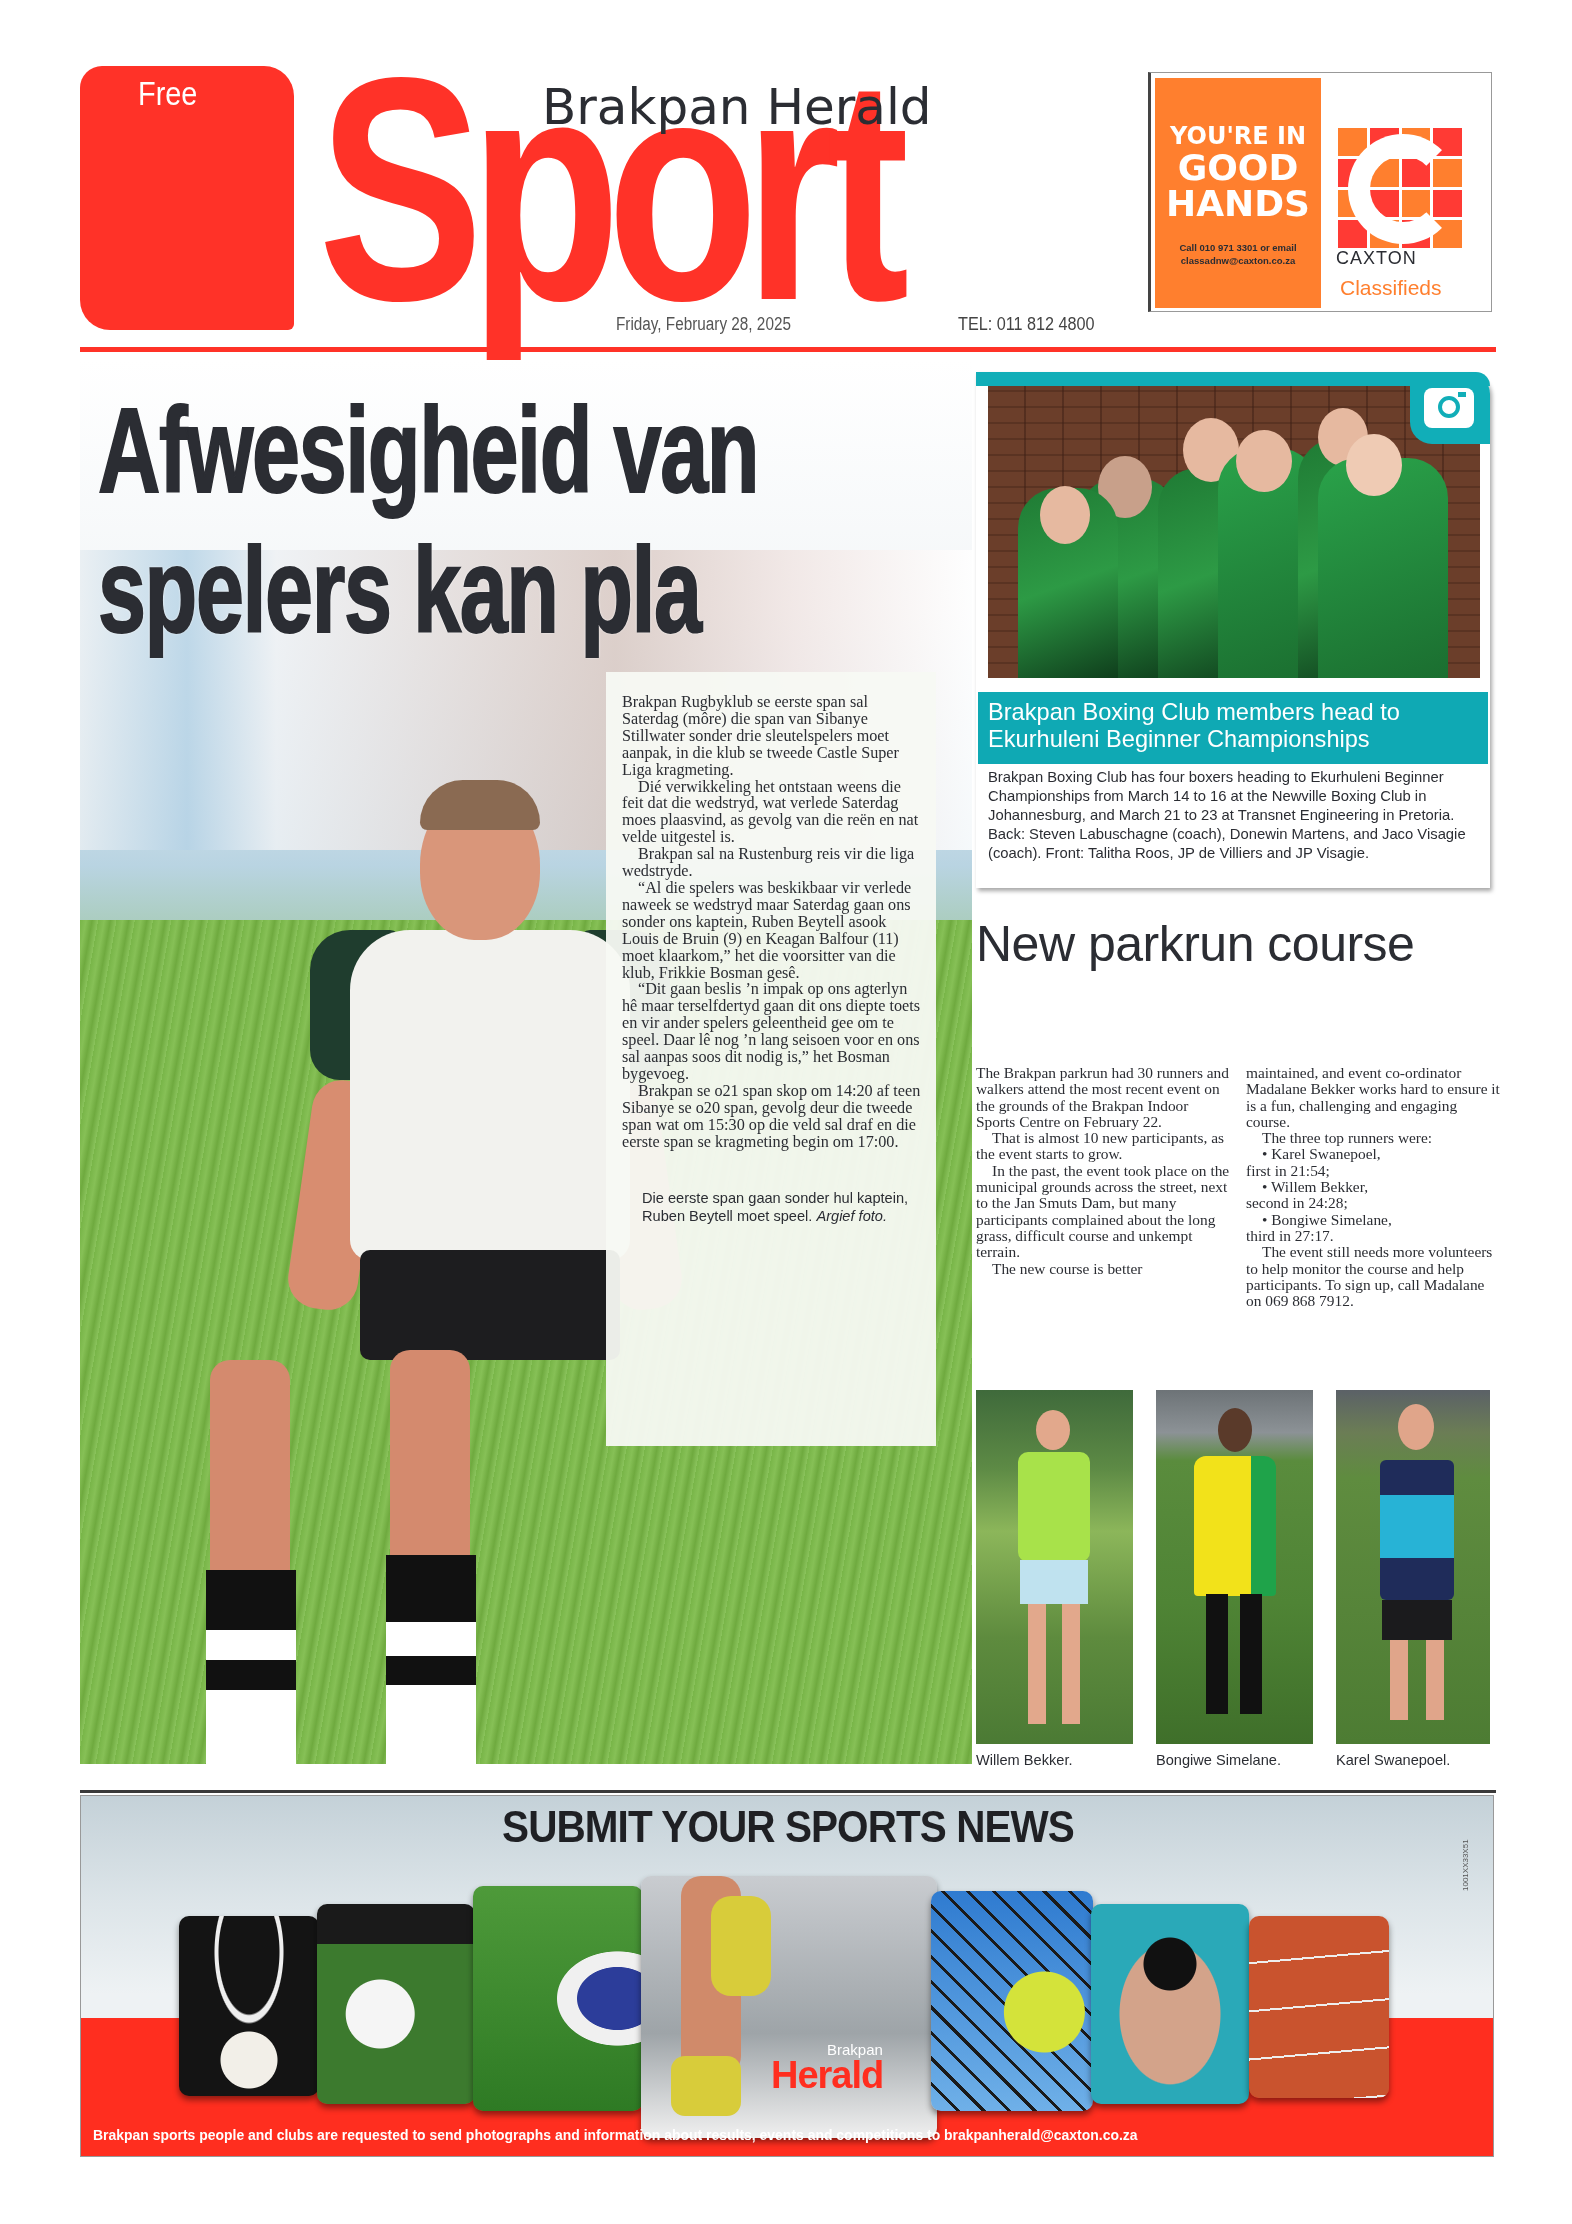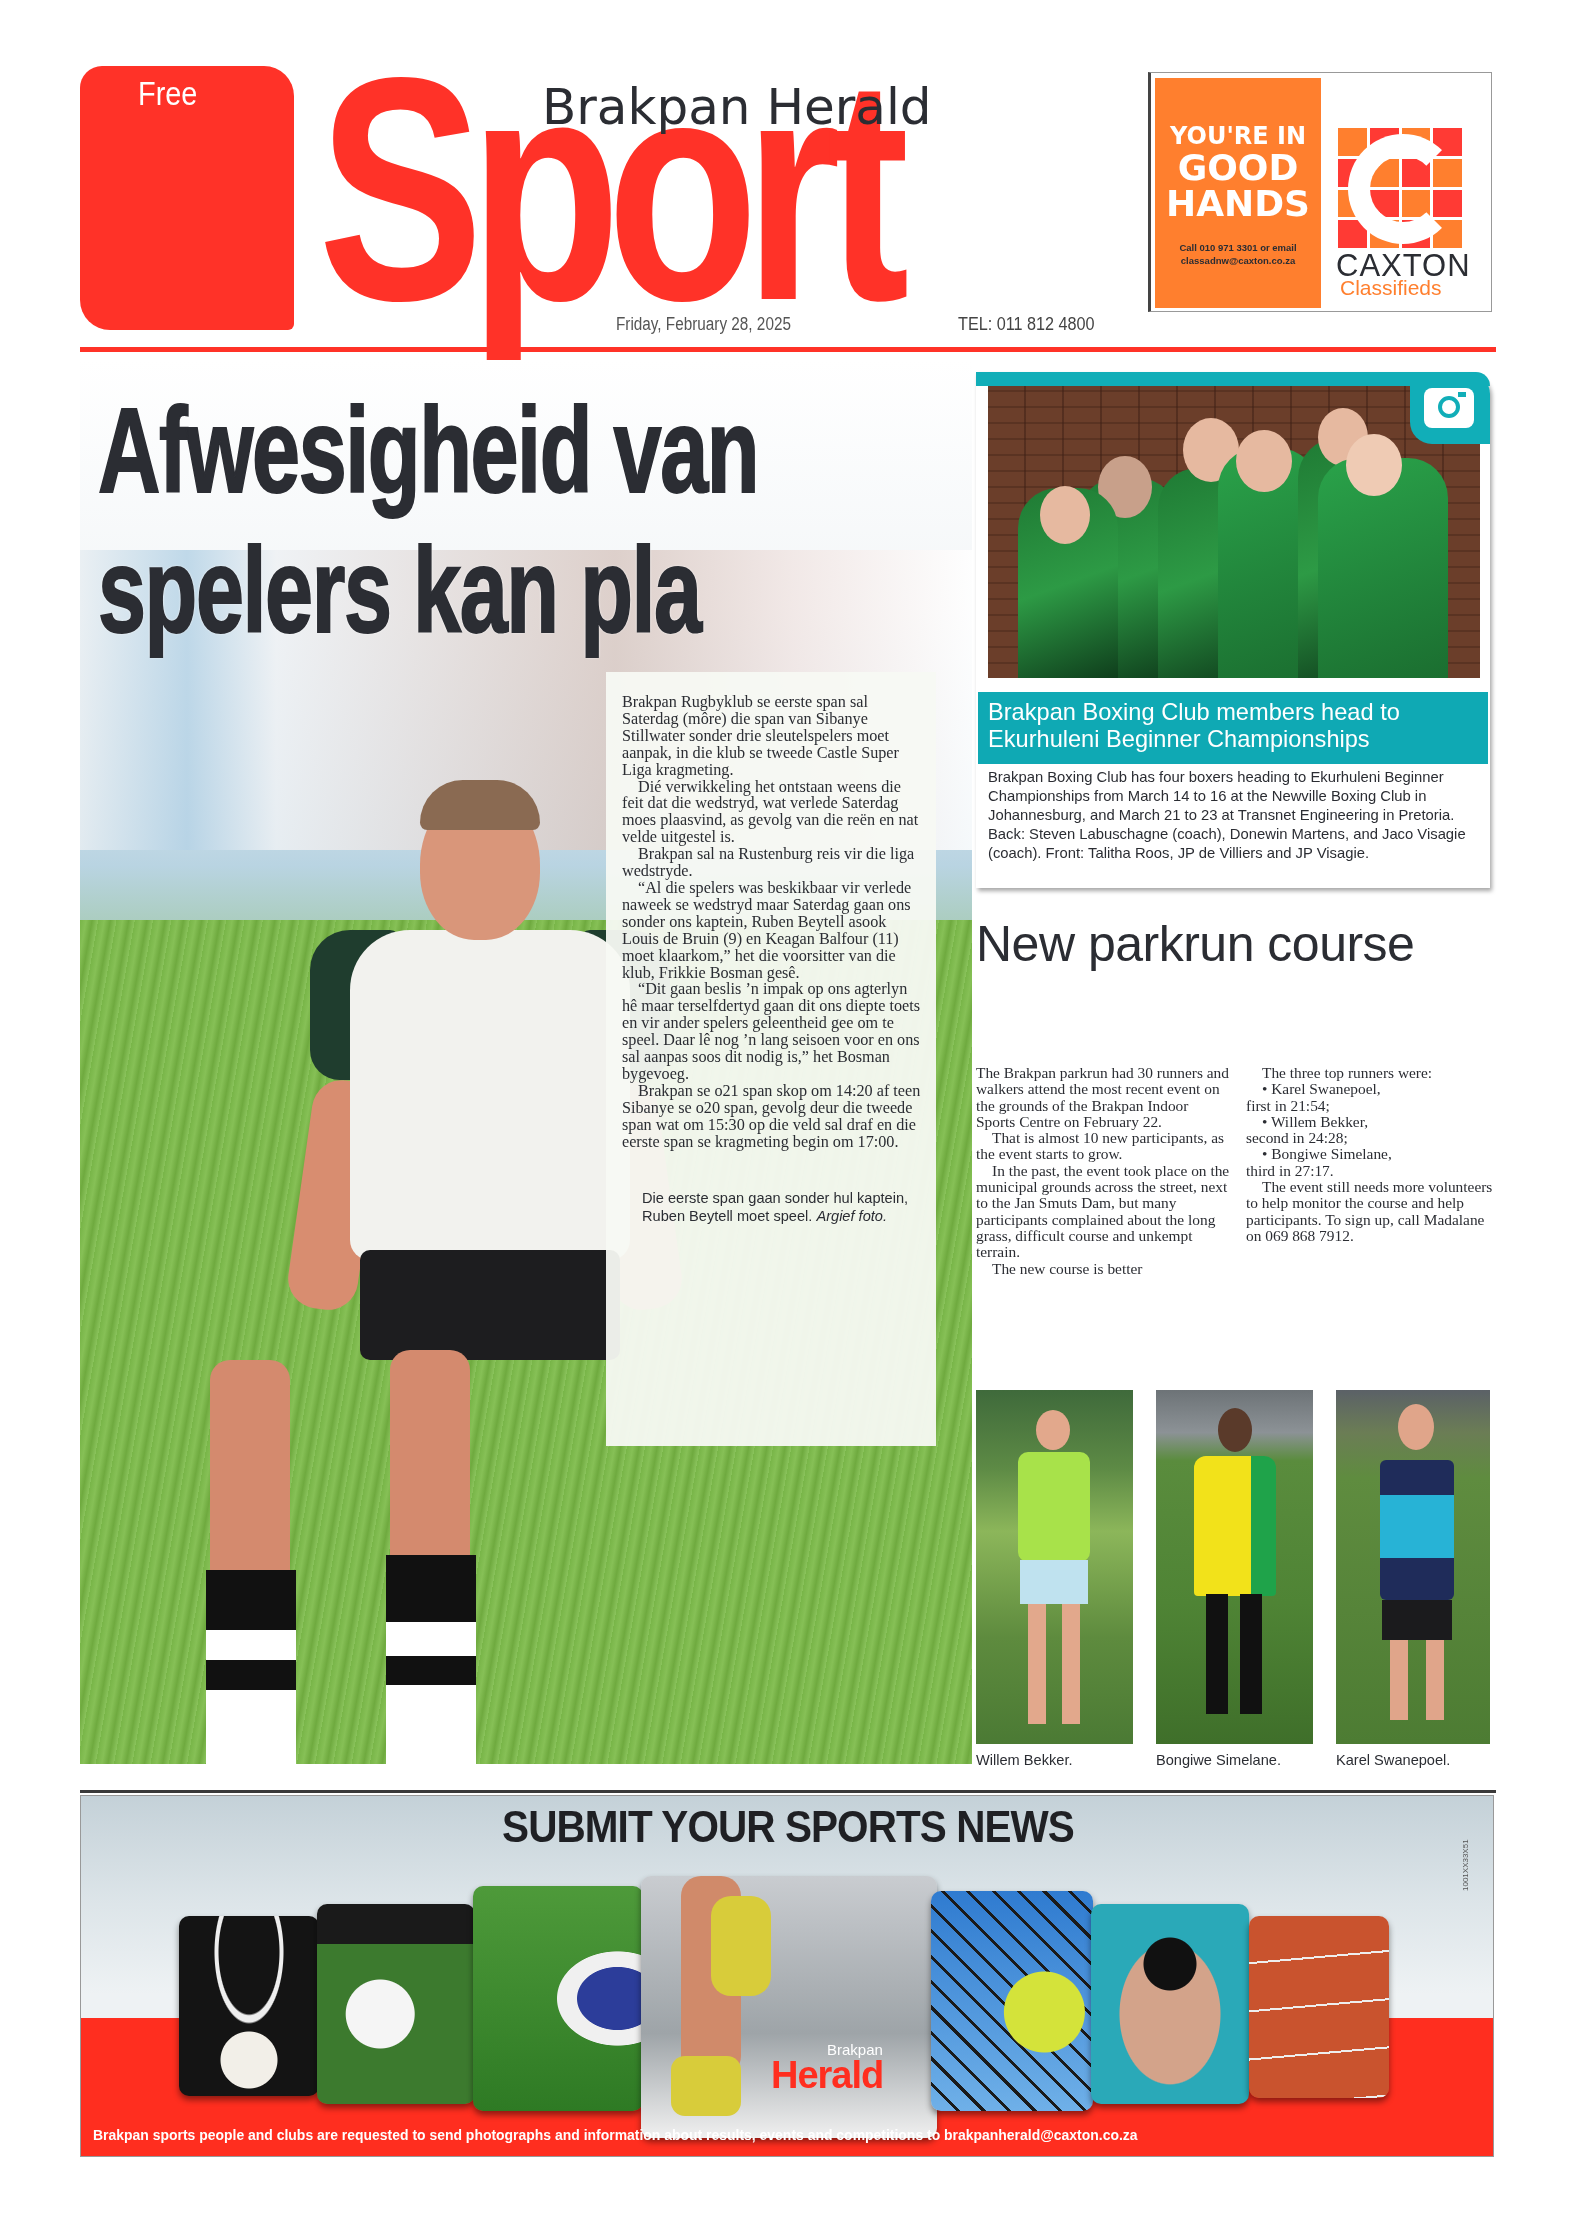--- a/index.html
+++ b/index.html
@@ -19,21 +19,21 @@
   .ad-frame { position: absolute; left: 1148px; top: 72px; width: 344px; height: 240px; border-left: 3px solid #444; border-top: 1px solid #999; border-right: 1px solid #999; border-bottom: 1px solid #999; background: #fff; }
   .ad-orange { position: absolute; left: 1155px; top: 78px; width: 166px; height: 230px; background: #ff7f2e; text-align: center; color: #fff; }
   .ad-head { font-family: "DejaVu Sans", sans-serif; font-weight: 700; line-height: 1; }
   .ad-l1 { font-size: 24px; margin-top: 46px; }
   .ad-l2 { font-size: 36px; margin-top: 2px; }
   .ad-l3 { font-size: 36px; }
   .ad-small { font-size: 9.5px; font-weight: 700; color: #2b2d33; margin-top: 20px; line-height: 1.35; }
   .caxton-logo { position: absolute; left: 1338px; top: 128px; width: 124px; height: 120px; display: grid; grid-template-columns: repeat(4, 1fr); grid-template-rows: repeat(4, 1fr); gap: 3px; }
   .caxton-logo span { display: block; }
   .caxton-c { position: absolute; left: 1348px; top: 134px; width: 110px; height: 110px; border: 22px solid #fff; border-right-color: transparent; border-radius: 50%; transform: rotate(0deg); }
-  .caxton-name { position: absolute; left: 1336px; top: 248px; font-size: 31px; color: #2b2d33; letter-spacing: 1px; }
+  .caxton-name { position: absolute; left: 1336px; top: 248px; font-size: 18px; color: #2b2d33; letter-spacing: 1px; }
   .caxton-sub { position: absolute; left: 1340px; top: 276px; font-size: 21px; color: #ff7f2e; }
 
   
   .main-photo { position: absolute; left: 80px; top: 360px; width: 892px; height: 1404px; overflow: hidden;
     background: linear-gradient(180deg, #ffffff 0%, #f3f6f8 18%, #cfe0ea 30%, #b9d4e2 36%, #8fbf7a 48%, #6fae45 60%, #7bb94c 100%); }
   .photo-sky { position: absolute; left: 0; top: 190px; width: 892px; height: 300px; background: linear-gradient(90deg, #e8eef2 0%, #b6d3e6 12%, #eef1f4 22%, #d9c9c3 60%, #f1e6e4 80%, #ffffff 100%); opacity: 0.85; }
   .photo-grass { position: absolute; left: 0; top: 560px; width: 892px; height: 844px; background: repeating-linear-gradient(100deg, #78b548 0px, #86c056 6px, #6faa3f 12px, #8ac35c 18px); }
   .player-body { position: absolute; left: 210px; top: 420px; width: 380px; height: 560px; }
   .shirt { position: absolute; left: 60px; top: 150px; width: 280px; height: 330px; background: #f2f2ee; border-radius: 60px 60px 20px 20px; }
   .sleeve-l { position: absolute; left: 20px; top: 150px; width: 90px; height: 150px; background: #1f3d2e; border-radius: 40px 10px 10px 30px; }
@@ -208,20 +208,21 @@
 <div class="park-title">
   <div>New parkrun course</div>
 </div>
 <div class="park-col park-col-1">
   <p>The Brakpan parkrun had 30 runners and walkers attend the most recent event on the grounds of the Brakpan Indoor Sports Centre on February 22.</p>
   <p class="ind">That is almost 10 new participants, as the event starts to grow.</p>
   <p class="ind">In the past, the event took place on the municipal grounds across the street, next to the Jan Smuts Dam, but many participants complained about the long grass, difficult course and unkempt terrain.</p>
   <p class="ind">The new course is better</p>
 </div>
 <div class="park-col park-col-2">
+  <p>maintained, and event co-ordinator Madalane Bekker works hard to ensure it is a fun, challenging and engaging course.</p>
   <p class="ind">The three top runners were:</p>
   <p class="ind">• Karel Swanepoel,</p>
   <p>first in 21:54;</p>
   <p class="ind">• Willem Bekker,</p>
   <p>second in 24:28;</p>
   <p class="ind">• Bongiwe Simelane,</p>
   <p>third in 27:17.</p>
   <p class="ind">The event still needs more volunteers to help monitor the course and help participants. To sign up, call Madalane on 069 868 7912.</p>
 </div>
 

